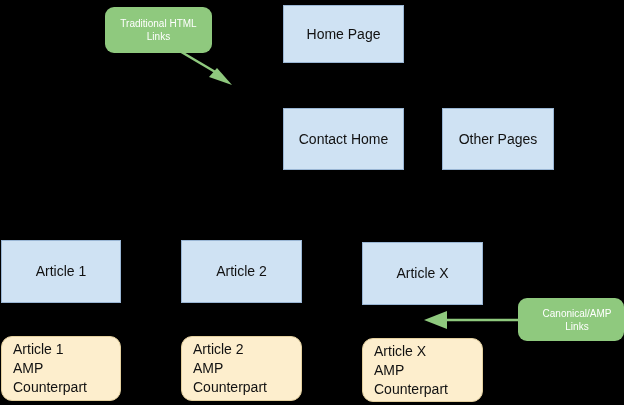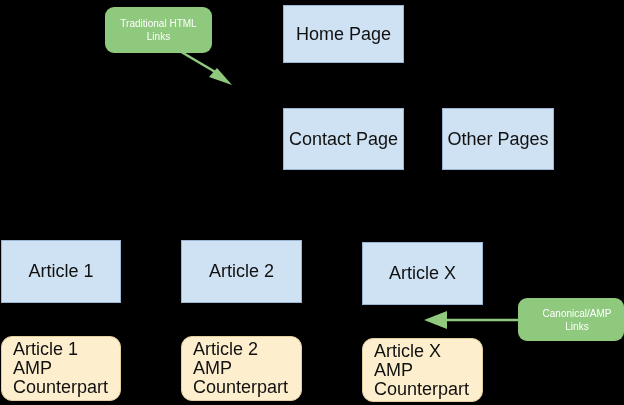--- a/index.html
+++ b/index.html
@@ -18,21 +18,21 @@
     background: #000000;
     overflow: hidden;
   }
   .node {
     position: absolute;
     box-sizing: border-box;
     display: flex;
     align-items: center;
     justify-content: center;
     text-align: center;
-    font-size: 18px;
+    font-size: 14px;
     line-height: 17px;
     color: #111111;
     white-space: pre-line;
   }
   .page-box {
     background: #cfe2f3;
     border: 1px solid #9ab6d4;
   }
   .amp-box {
     background: #fdeecd;
@@ -63,21 +63,21 @@
   }
 </style>
 </head>
 <body>
 
 <div id="canvas">
 
   <div class="node page-box" style="left:283px; top:5px; width:121px; height:58px;">Home Page</div>
 
 
-  <div class="node page-box" style="left:283px; top:108px; width:121px; height:62px;">Contact Page</div>
+  <div class="node page-box" style="left:283px; top:108px; width:121px; height:62px;">Contact Home</div>
 
   <div class="node page-box" style="left:442px; top:108px; width:112px; height:62px;">Other Pages</div>
 
   <div class="node page-box" style="left:1px; top:240px; width:120px; height:63px;">Article 1</div>
 
   <div class="node page-box" style="left:181px; top:240px; width:121px; height:63px;">Article 2</div>
 
   <div class="node page-box" style="left:362px; top:242px; width:121px; height:63px;">Article X</div>
 
   <div class="node amp-box" style="left:1px; top:336px; width:120px; height:65px;">Article 1

